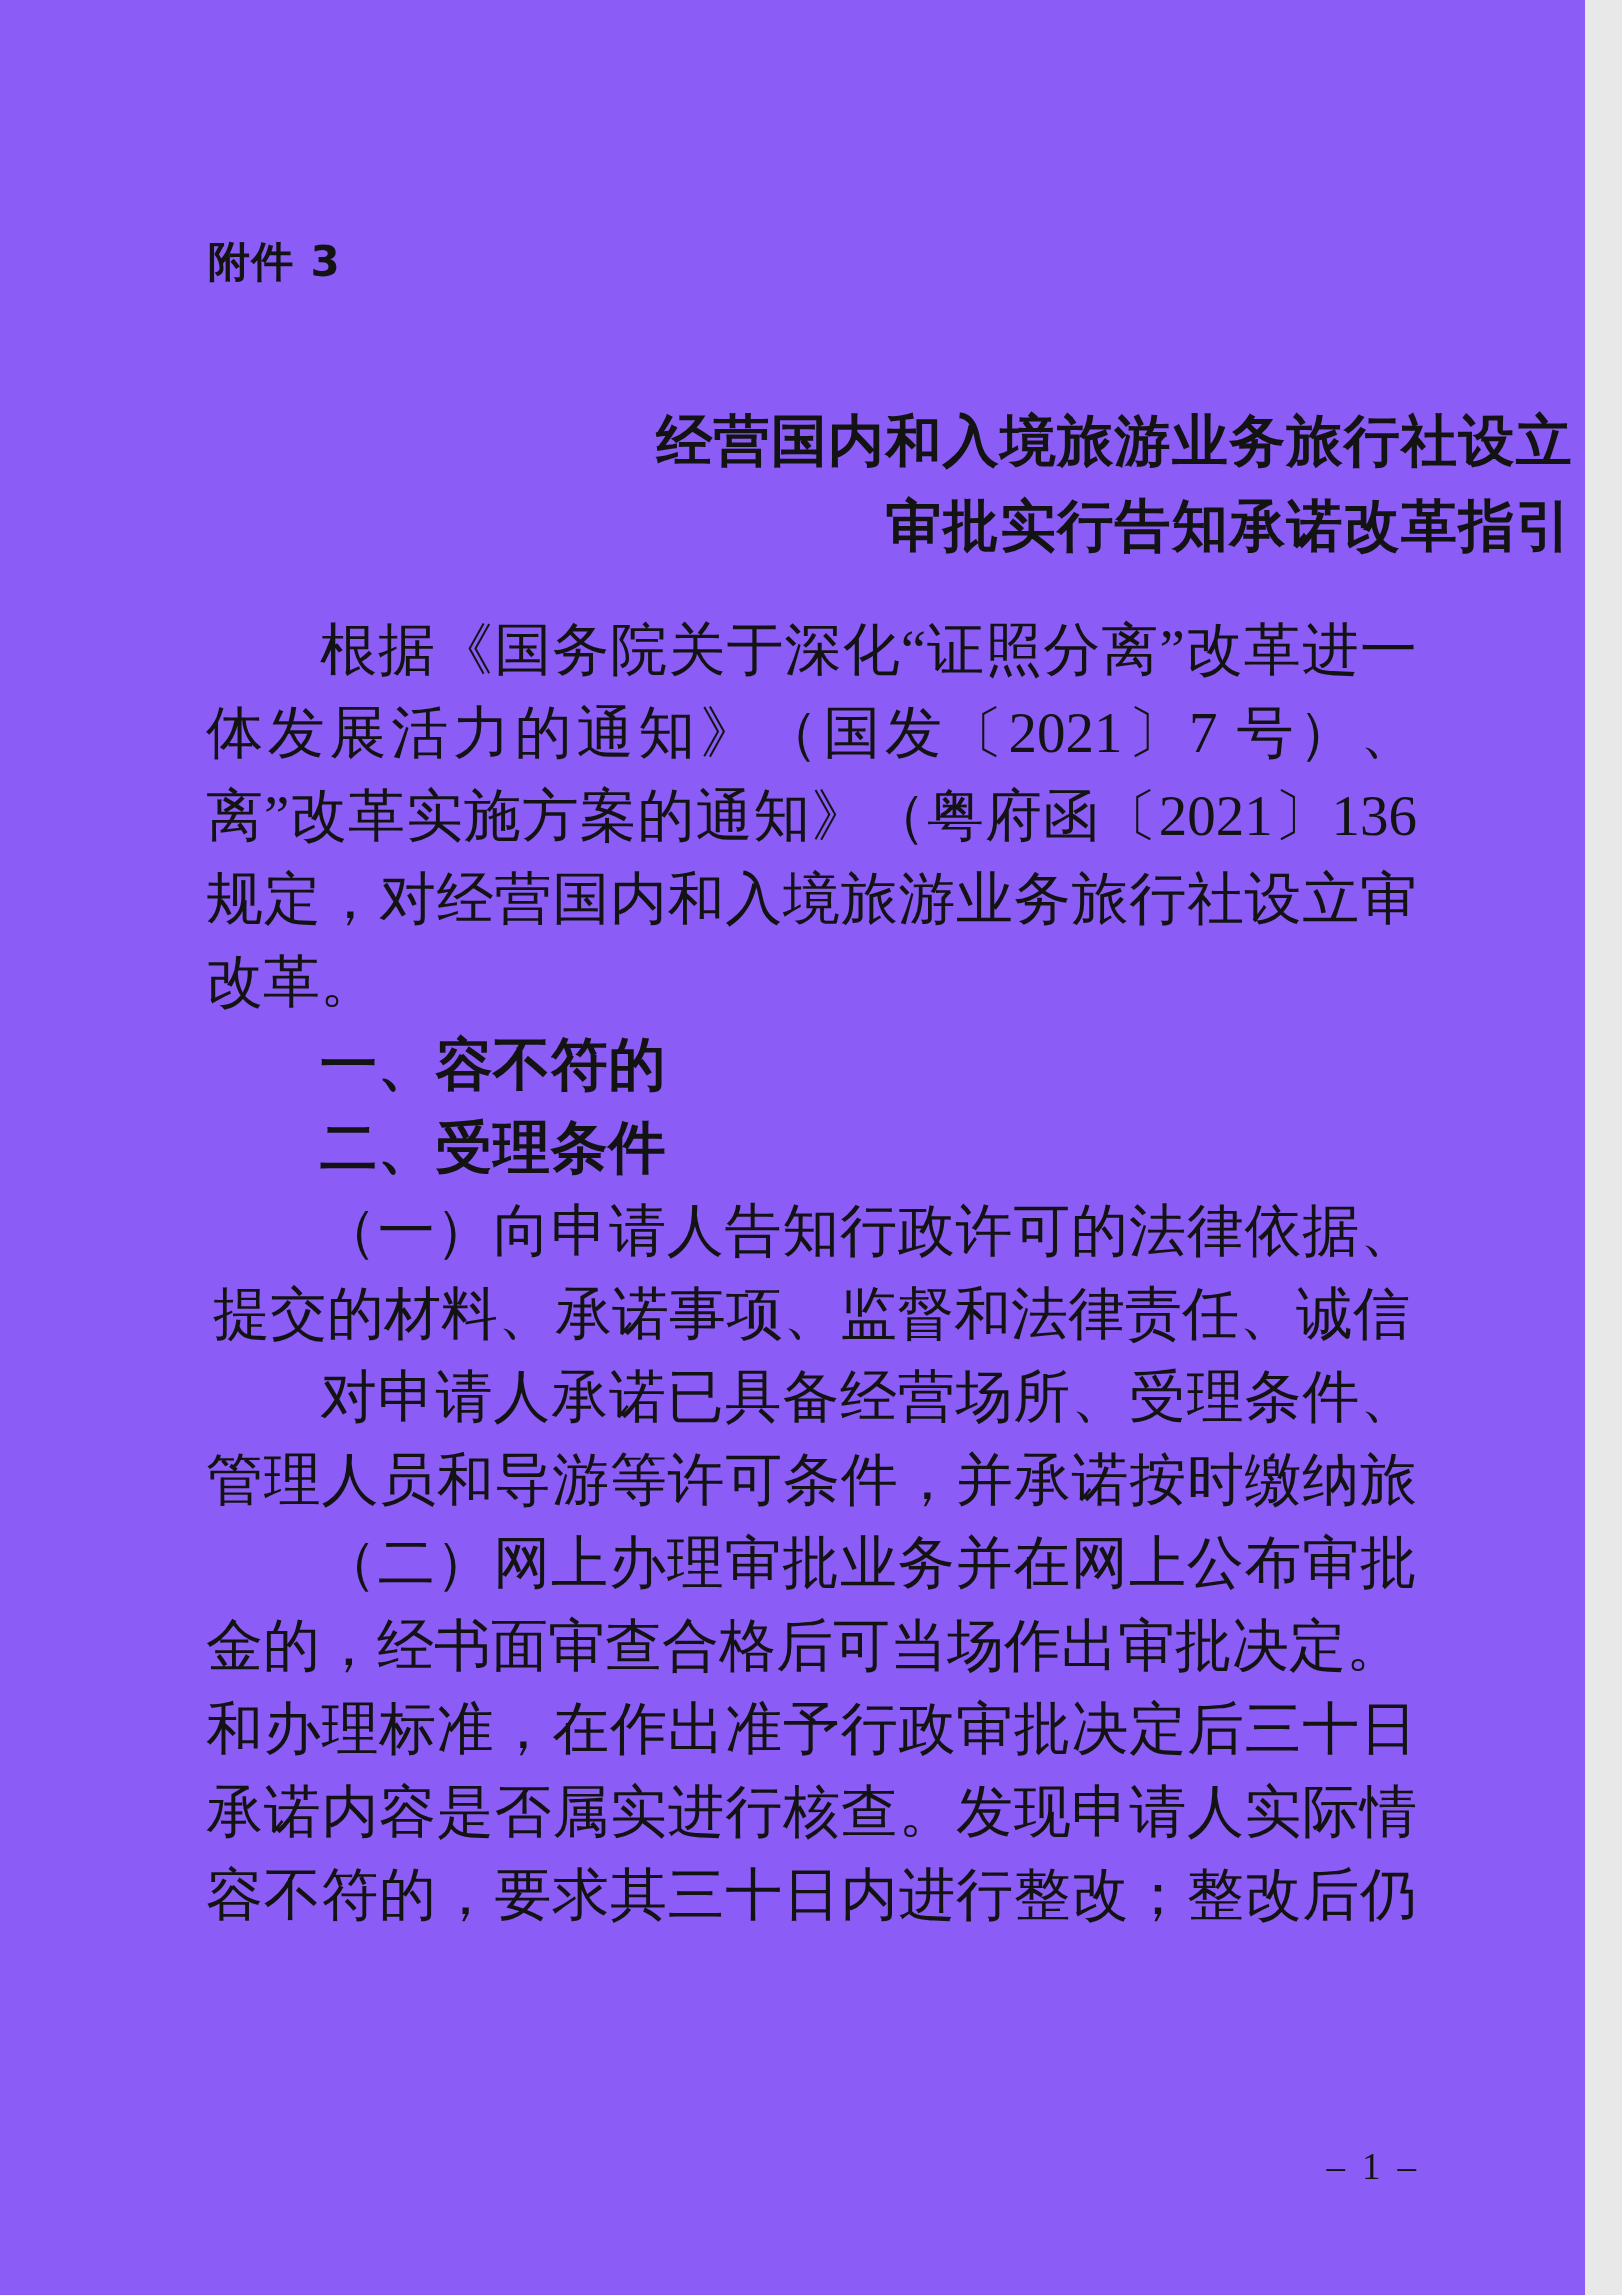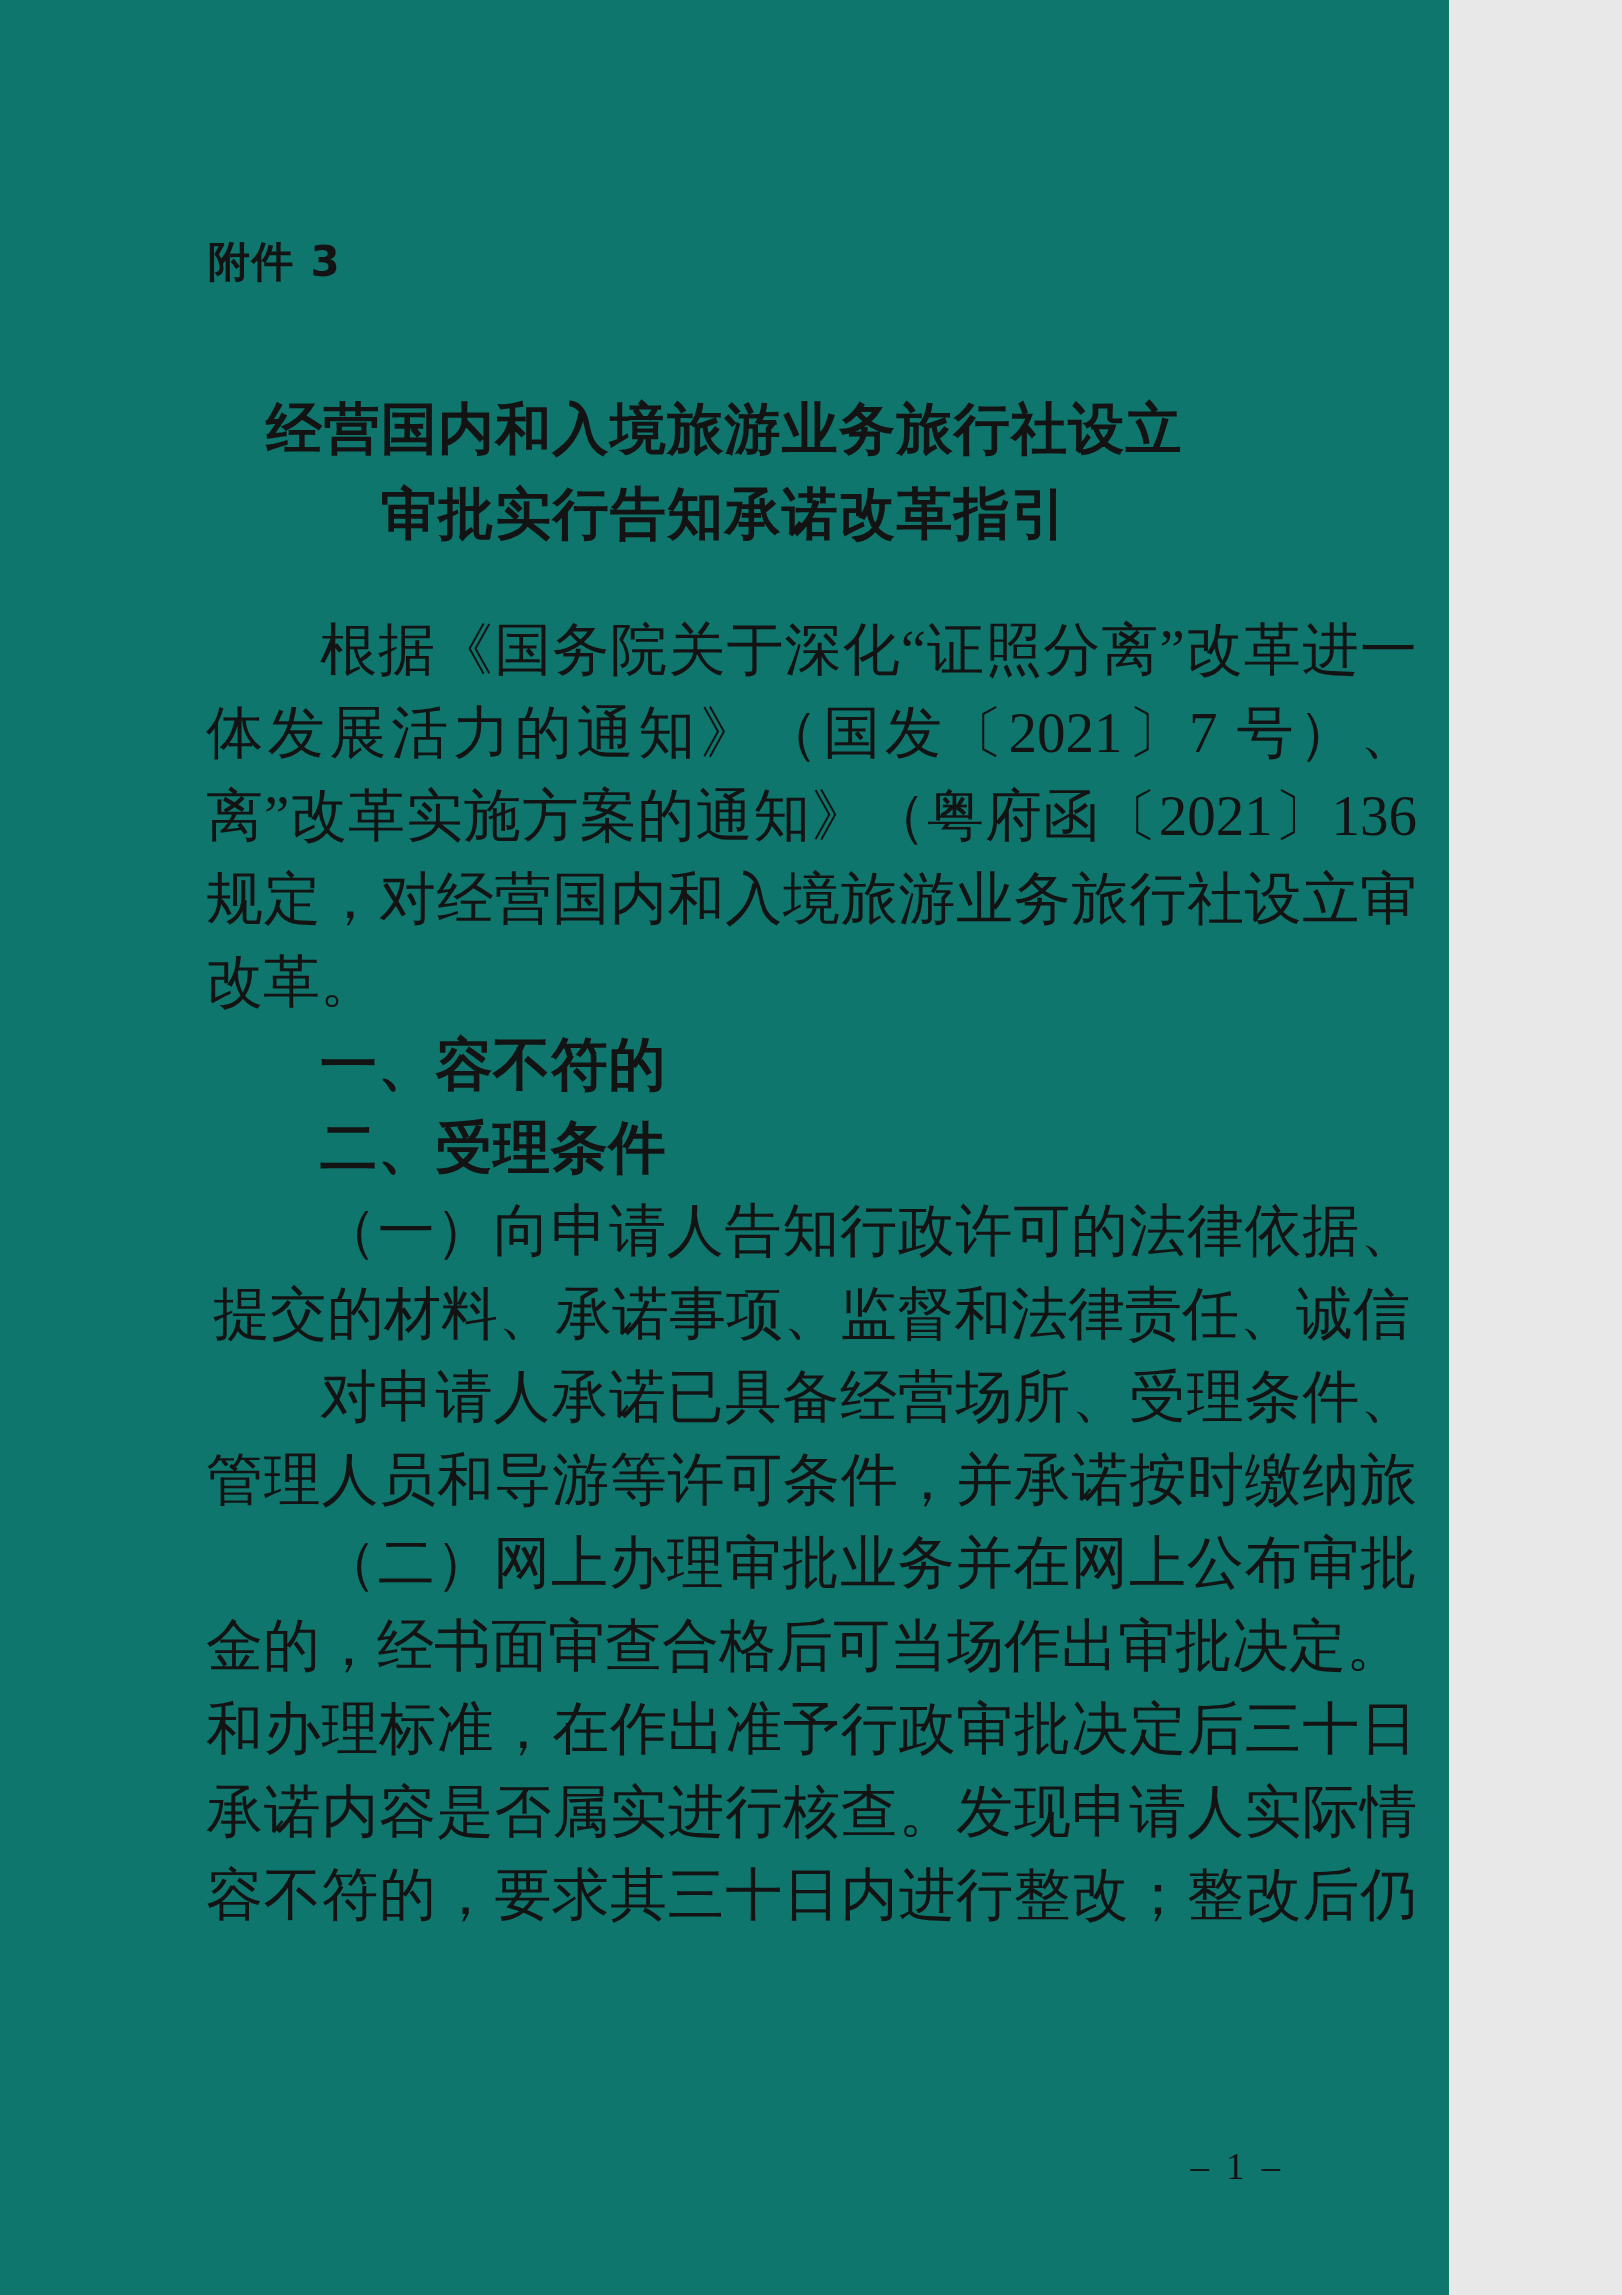--- a/index.html
+++ b/index.html
@@ -1,40 +1,40 @@
 <!DOCTYPE html>
 <html style="font-size:10.5px"><head>
 <meta charset="utf-8">
 <style>
   html, body { margin: 0; padding: 0; background: #e8e8e8; }
   .page {
     position: relative;
-    width: 1449px;
+    width: 1585px;
     height: 2295px;
-    background: #0f766e;
+    background: #8b5cf6;
     color: #131313;
     overflow: hidden;
   }
   .attachment {
     position: absolute;
     left: 208px;
     top: 236px;
     font-family: "DejaVu Sans", "Liberation Sans", sans-serif;
     font-weight: bold;
     font-size: 42px;
     line-height: 52px;
     letter-spacing: 1.3px;
   }
   .title {
     position: absolute;
     left: 0;
     right: 0;
     top: 387px;
-    margin: 0;
-    text-align: center;
+    margin: 12px;
+    text-align: right;
     font-family: "Liberation Serif", "DejaVu Serif", serif;
     font-weight: bold;
     font-size: 56px;
     line-height: 85px;
     letter-spacing: 1.3px;
   }
   .title-line { display: block; }
   .doc-body {
     position: absolute;
     left: 206px;

